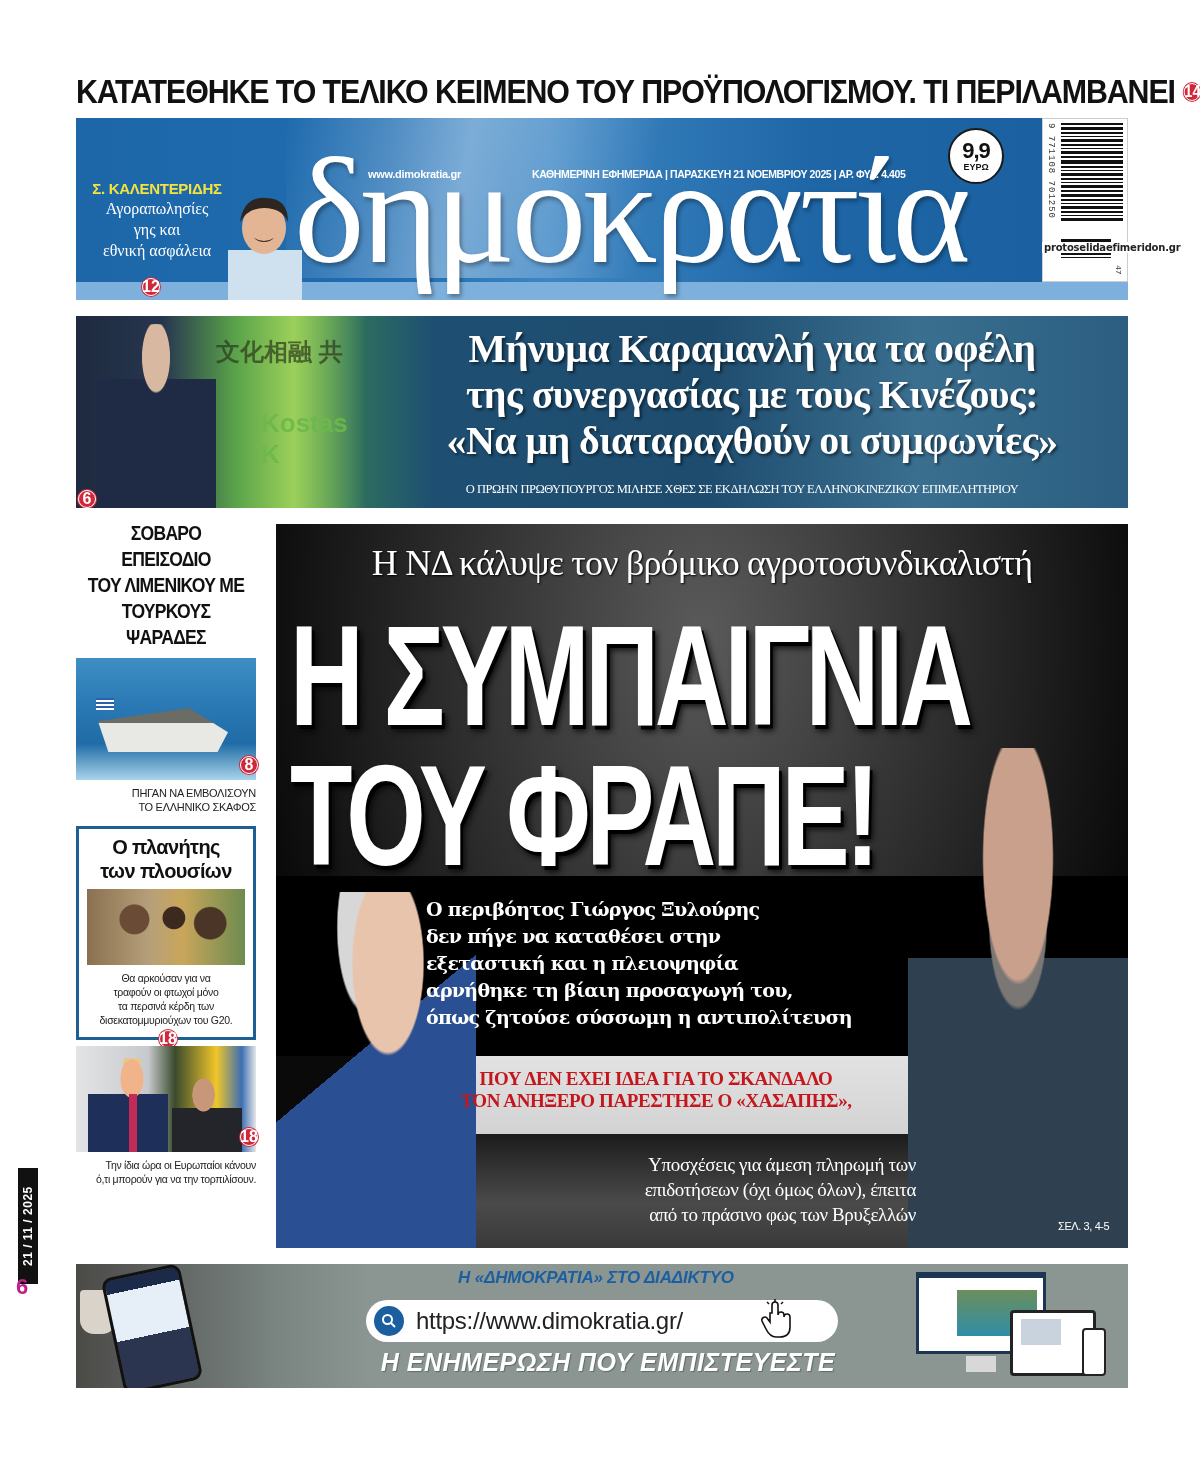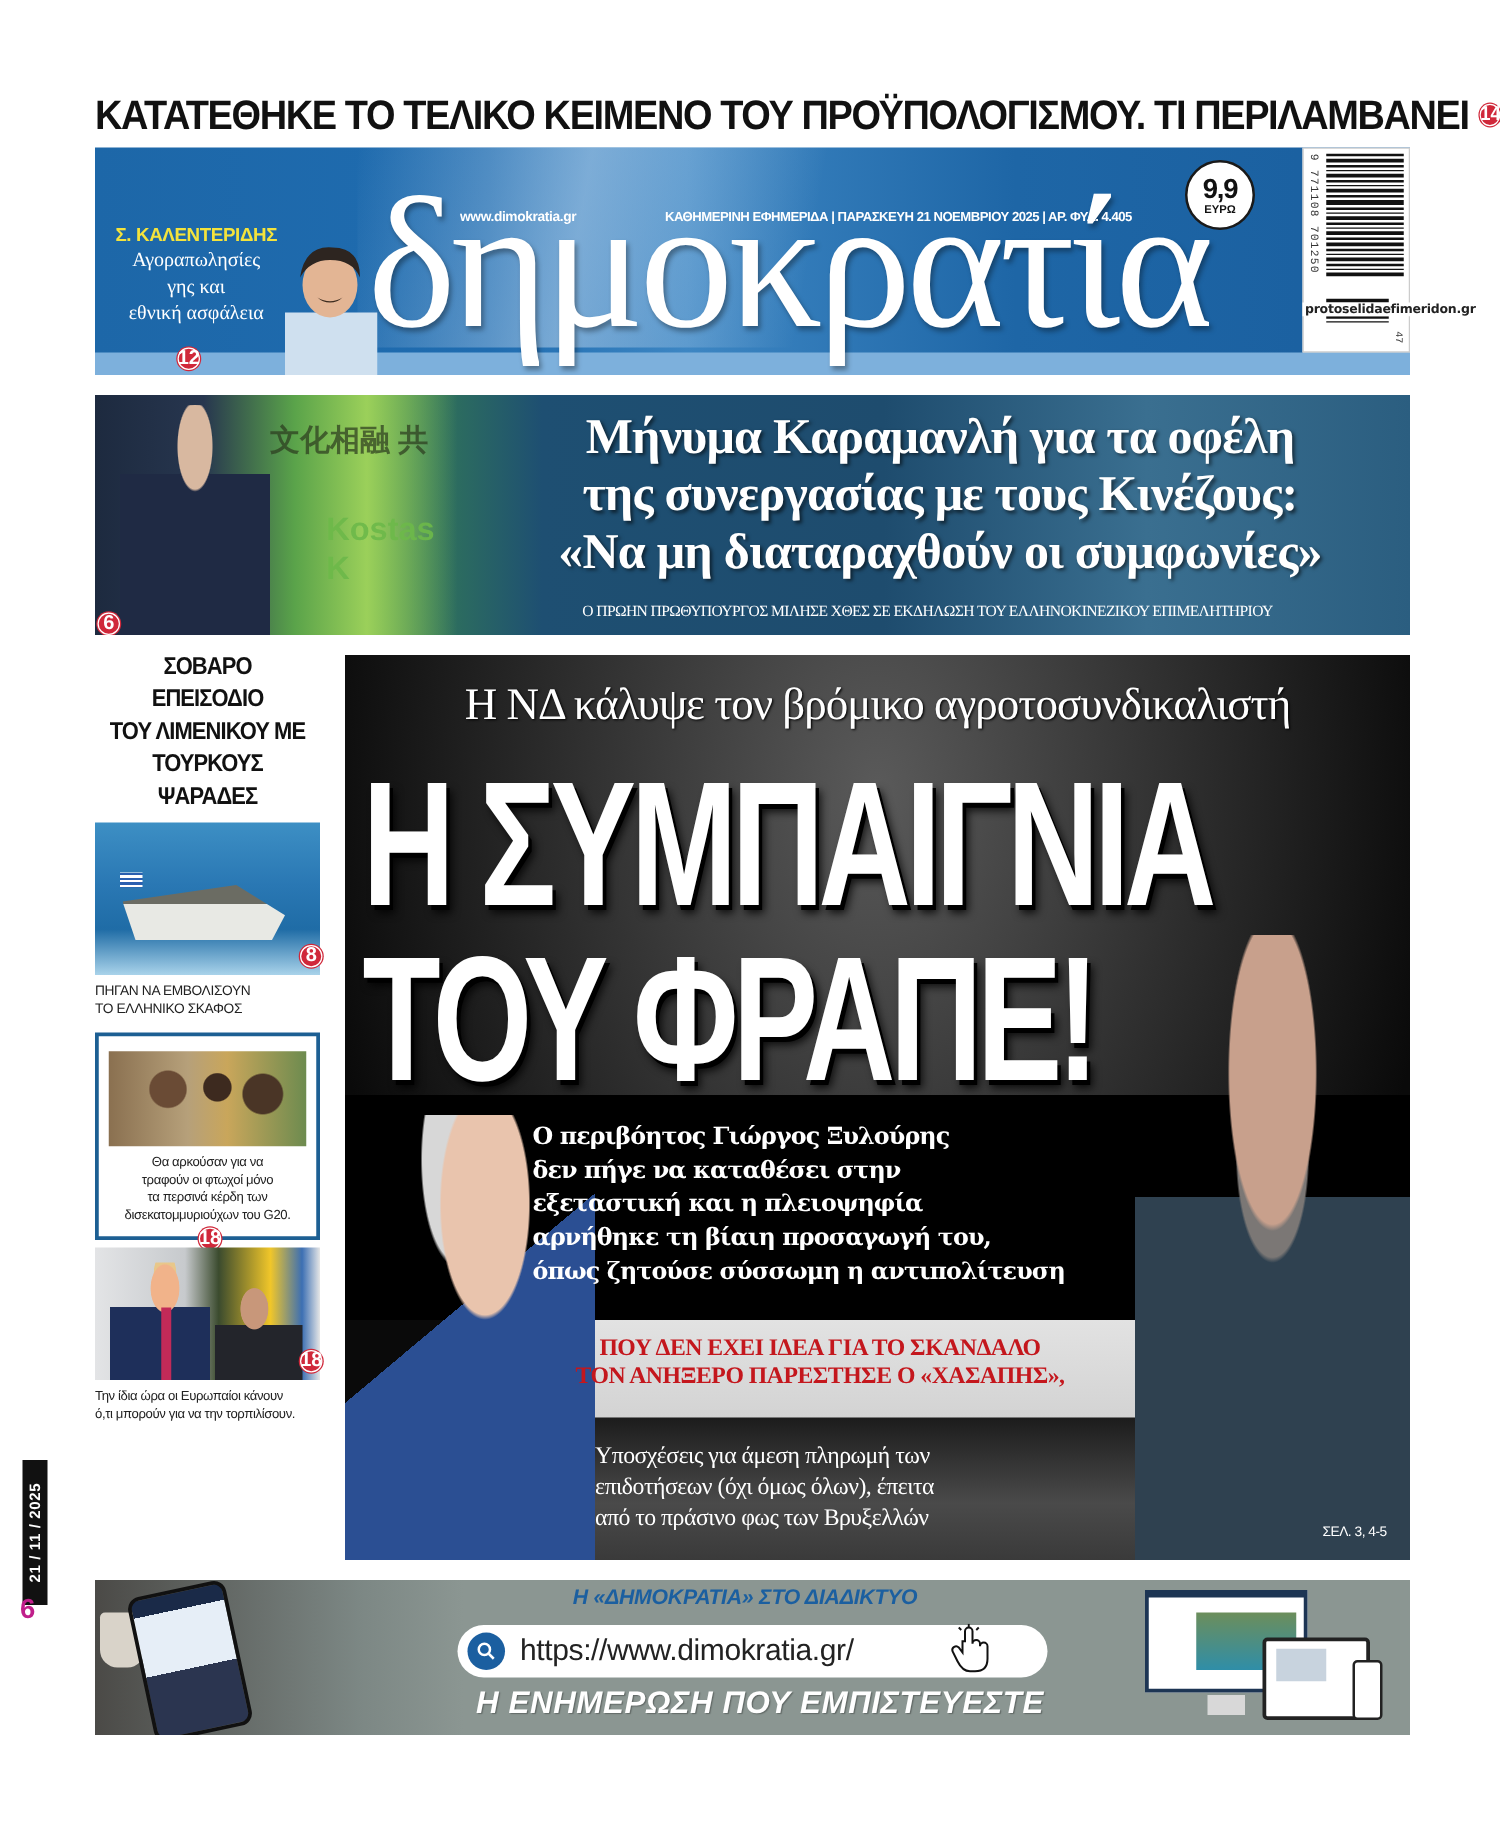--- a/index.html
+++ b/index.html
@@ -139,21 +139,21 @@
   .boat {
     position: absolute; left: 22px; top: 50px; width: 130px; height: 44px;
     background: linear-gradient(180deg, #6b6c63 0 35%, #e8e9e4 35% 100%);
     clip-path: polygon(0 30%, 70% 0, 100% 55%, 92% 100%, 8% 100%);
   }
   .flag-gr {
     position: absolute; left: 20px; top: 40px; width: 18px; height: 12px;
     background: repeating-linear-gradient(180deg, #2a5fb0 0 2px, #fff 2px 4px);
   }
   .lc-caption {
-    text-align: left; font-size: 11px; line-height: 14px; color: #222; margin-top: 6px;
+    text-align: right; font-size: 11px; line-height: 14px; color: #222; margin-top: 6px;
     letter-spacing: -0.3px;
   }
   .lc-box {
     margin-top: 12px; width: 180px; border: 3px solid #1d5f93; padding: 6px 8px 10px;
     position: relative; background: #fff;
   }
   .lc-box-head {
     text-align: center; font-weight: 700; font-size: 20px; line-height: 24px; color: #111;
     letter-spacing: -0.6px;
   }
@@ -236,21 +236,21 @@
   .main .redline {
     left: 120px; top: 544px; width: 520px; text-align: center; color: #c4171d;
     font-family: "Liberation Serif", serif; font-weight: 700; font-size: 19px; line-height: 22px;
     letter-spacing: -0.4px;
   }
   .main .bottom-grad {
     left: 0; top: 610px; width: 852px; height: 114px;
     background: linear-gradient(180deg, #1c1c1c, #4a4a4a 60%, #3a3a3a);
   }
   .main .sub2 {
-    left: 200px; top: 628px; width: 440px; text-align: left; color: #fff;
+    left: 200px; top: 628px; width: 440px; text-align: right; color: #fff;
     font-family: "Liberation Serif", serif; font-size: 19px; line-height: 25px; letter-spacing: -0.4px;
   }
   .main .pages {
     left: 782px; top: 696px; color: #fff; font-size: 11px; letter-spacing: -0.4px;
   }
   .photo-left {
     left: 0; top: 368px; width: 200px; height: 356px;
     background:
       radial-gradient(ellipse at 56% 20%, #e9c4ad 0 22%, transparent 23%),
       radial-gradient(ellipse at 45% 10%, #d7d7d7 0 18%, transparent 19%),
@@ -420,20 +420,24 @@
       <div class="flag-gr"></div>
       <span class="page-badge">8</span>
     </div>
     <div class="lc-caption">
       <div>ΠΗΓΑΝ ΝΑ ΕΜΒΟΛΙΣΟΥΝ</div>
       <div>ΤΟ ΕΛΛΗΝΙΚΟ ΣΚΑΦΟΣ</div>
     </div>
   </div>
 
   <div class="lc-box">
+    <div class="lc-box-head">
+      <div>Ο πλανήτης</div>
+      <div>των πλουσίων</div>
+    </div>
     <div class="lc-photo-kids"></div>
     <div class="lc-box-text">
       <div>Θα αρκούσαν για να</div>
       <div>τραφούν οι φτωχοί μόνο</div>
       <div>τα περσινά κέρδη των</div>
       <div>δισεκατομμυριούχων του G20.</div>
     </div>
     <span class="page-badge">18</span>
   </div>
 

